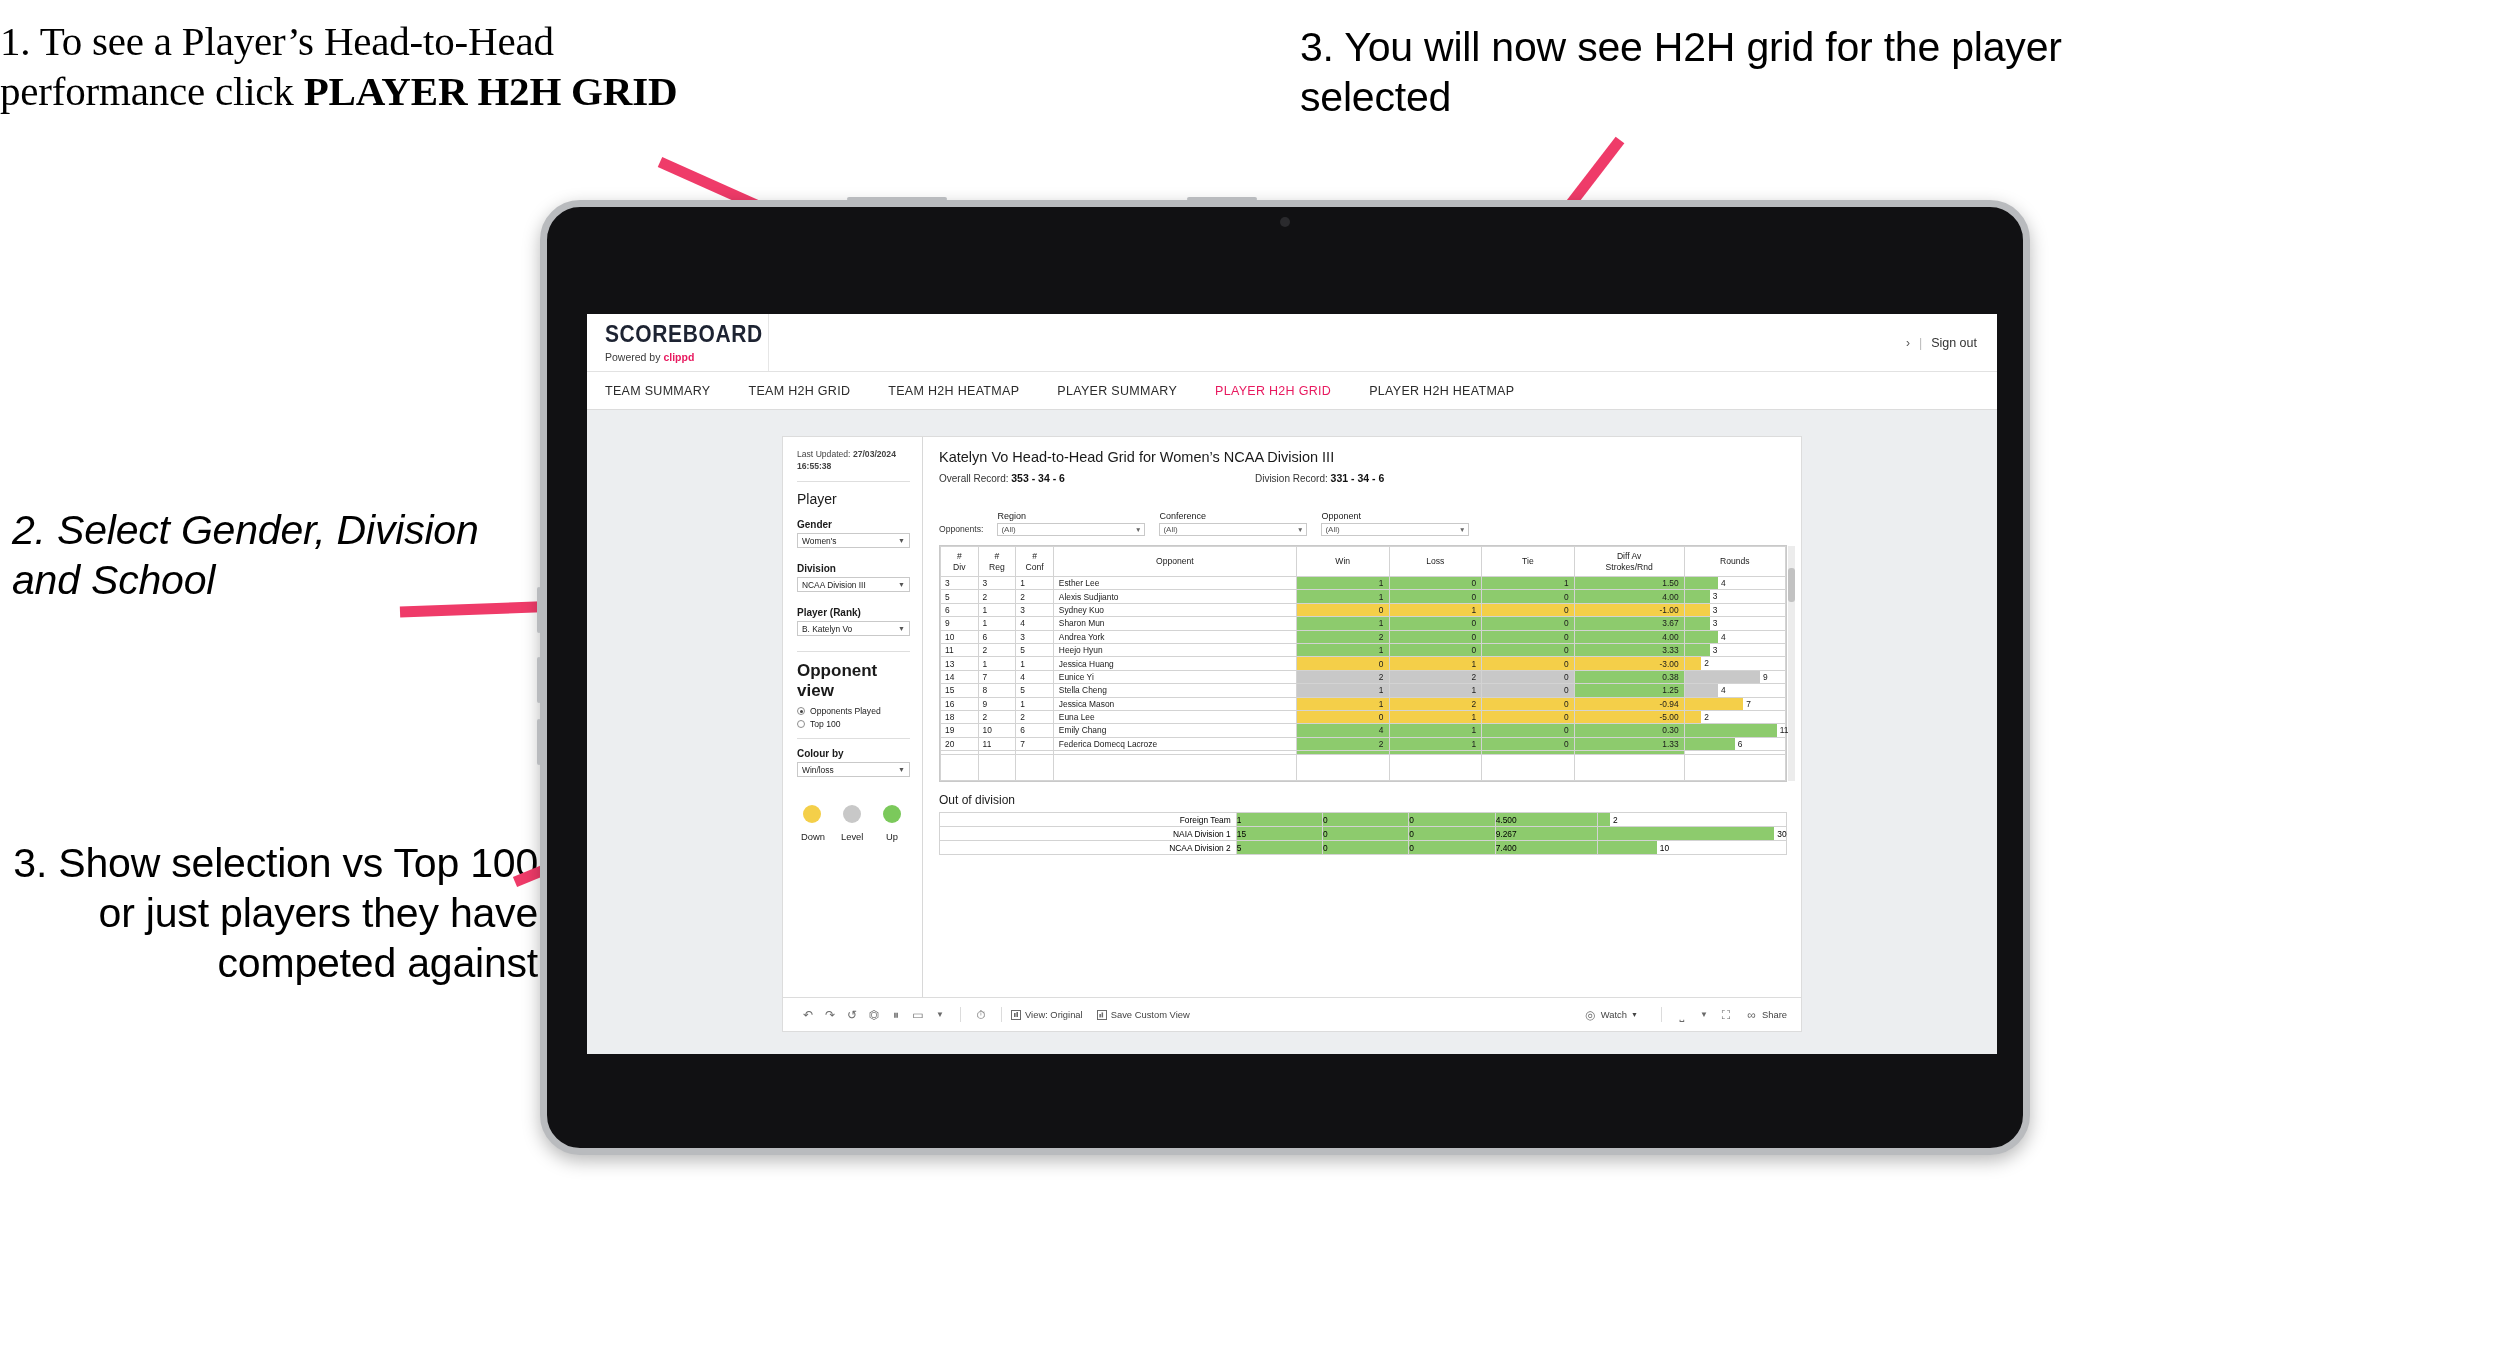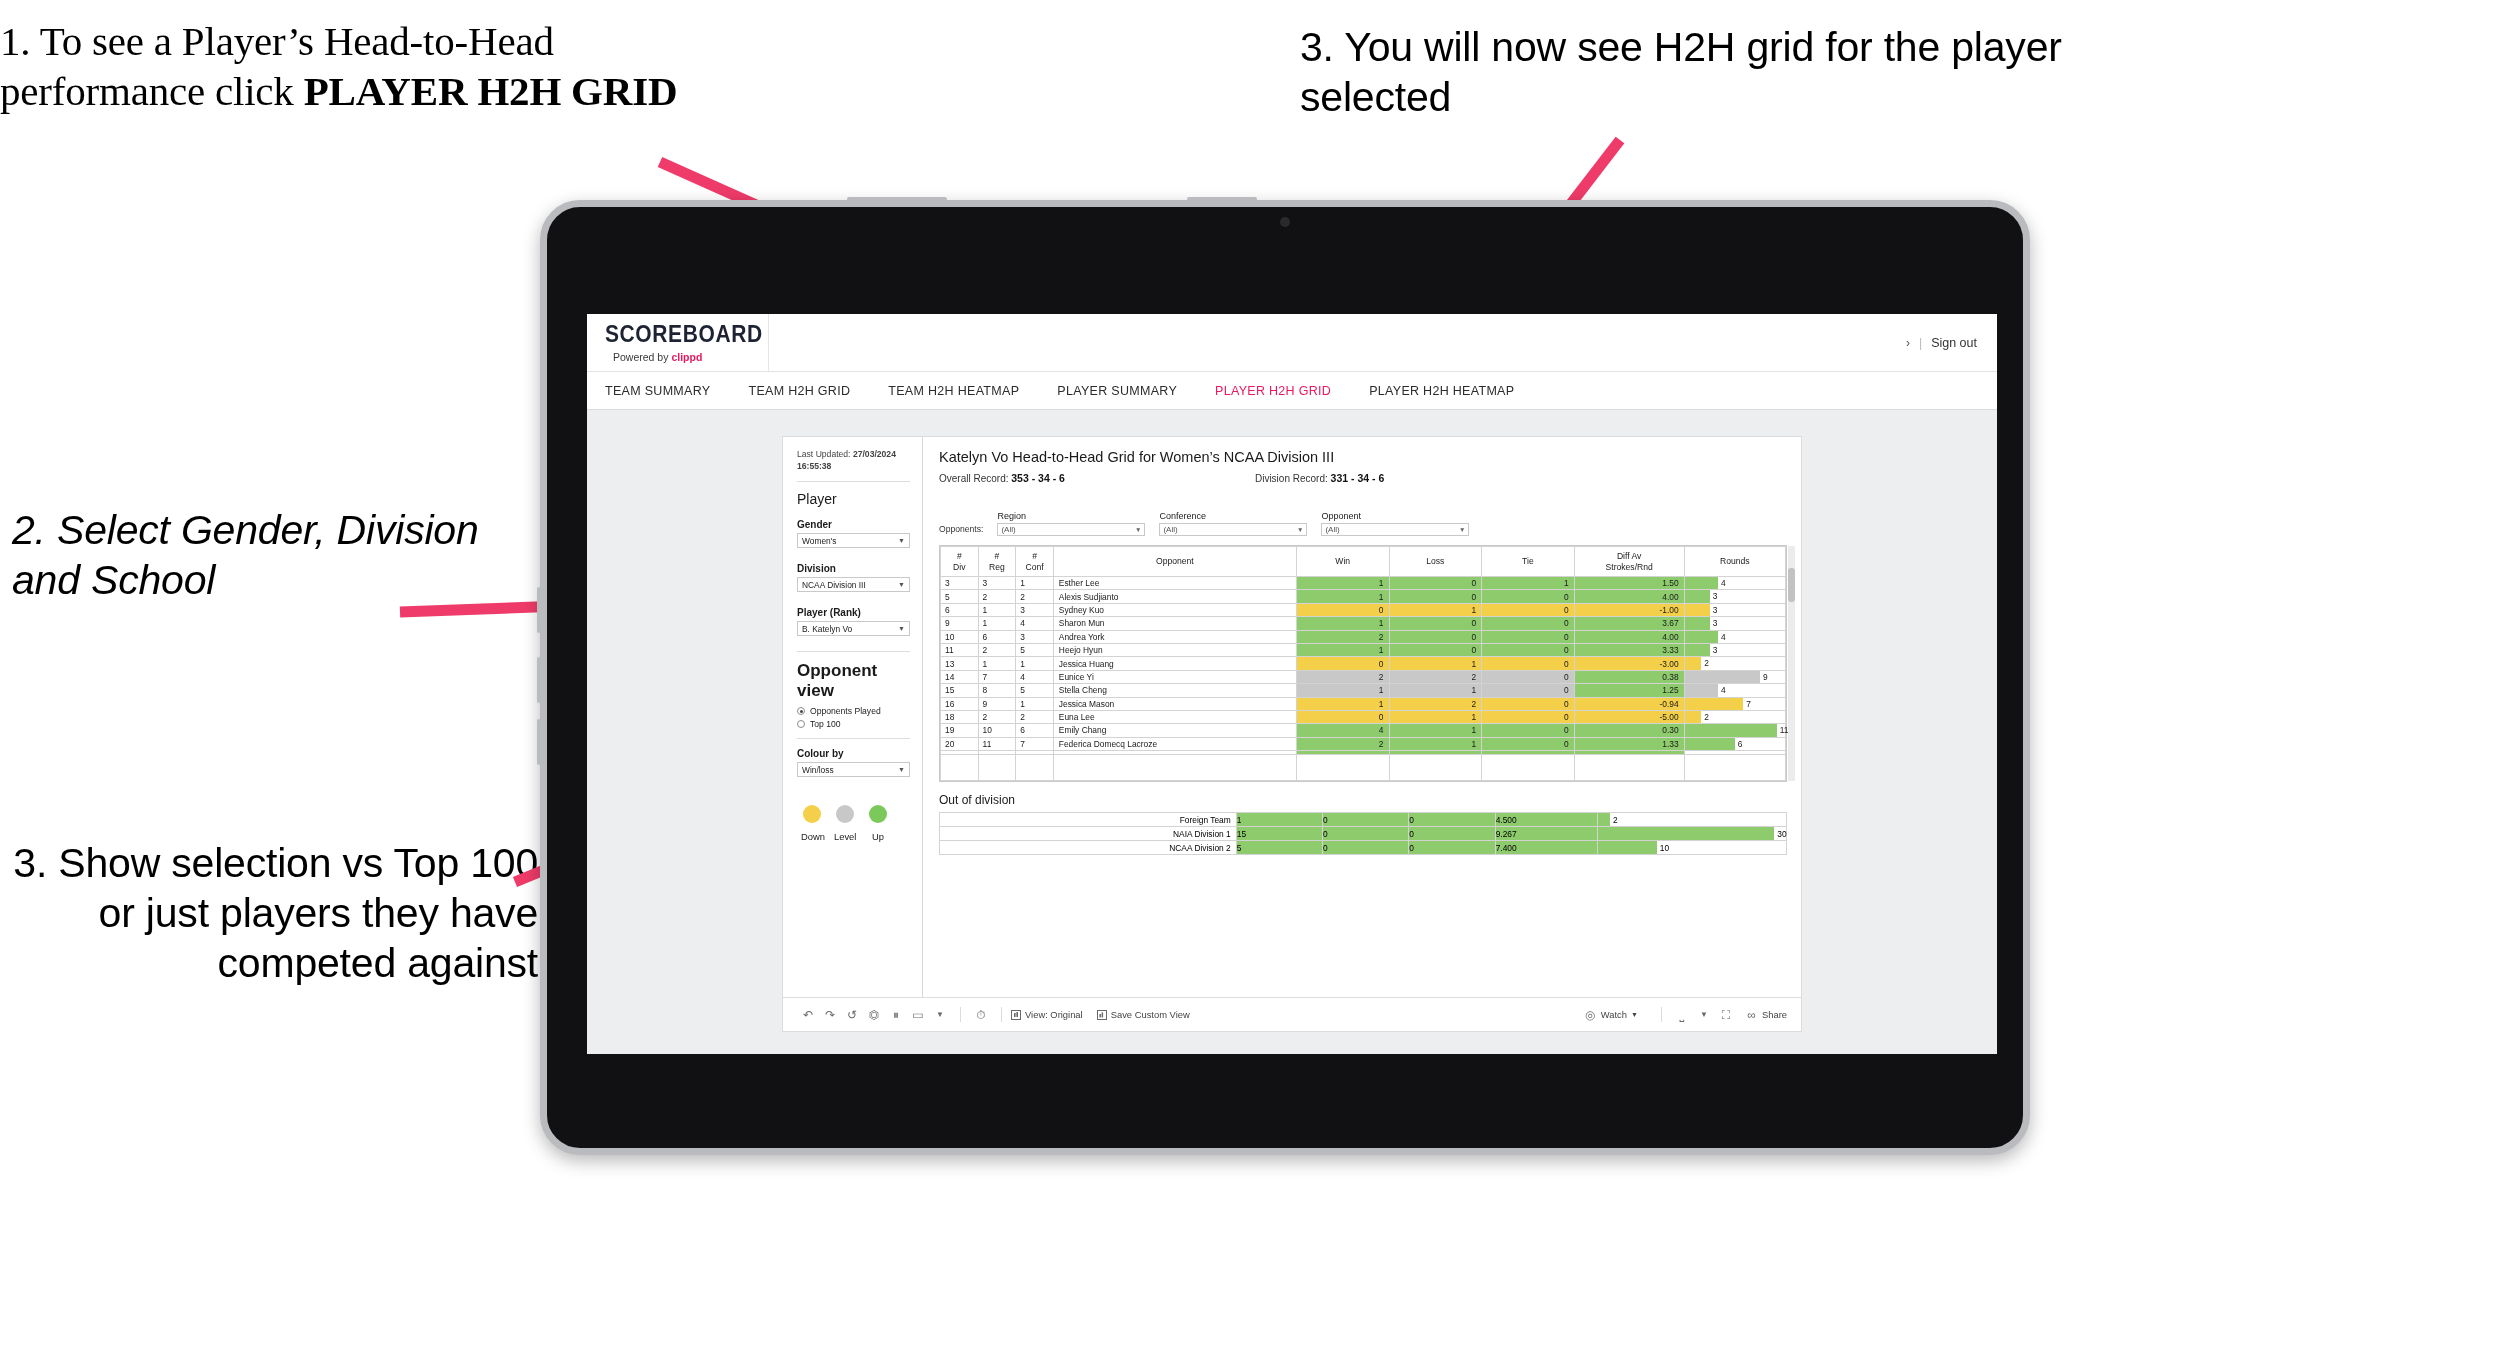--- a/index.html
+++ b/index.html
@@ -70,21 +70,21 @@
     width:182px; display:flex; flex-direction:column; justify-content:center;
     padding-left:18px; border-right:1px solid #e6e6e6;
   }
   .brand-title {
     font-family:"Liberation Sans", sans-serif;
     font-weight:700; font-size:21px; letter-spacing:0.6px; color:#1d2332;
     line-height:1;
     transform: scaleY(1.12);
     transform-origin: left center;
   }
-  .brand-sub { font-size:10.5px; color:#3a3a3a; margin-top:7px;margin-left:8px; }
+  .brand-sub { font-size:10.5px; color:#3a3a3a; margin-top:7px; }
   .brand-sub .clippd { color:#e8195f; font-weight:700; }
 
   .nav-top { display:flex; align-items:stretch; }
   .nav-top .item {
     display:flex; align-items:center; padding:0 26px;
     font-size:13.5px; color:#2b2b2b; letter-spacing:.4px;
     border-right:1px solid #e6e6e6;
   }
   .appbar-right {
     margin-left:auto; display:flex; align-items:center; gap:9px;
@@ -132,21 +132,21 @@
   .ov-title { font-size:17px; font-weight:700; color:#1a1a1a; margin:6px 0 5px; }
   .radio-row { display:flex; align-items:center; gap:5px; margin-bottom:3px; font-size:8.6px; color:#222; }
   .radio {
     width:8px; height:8px; border-radius:50%; border:1px solid #8d8d8d;
     background:#fff; flex:none; position:relative;
   }
   .radio.on::after {
     content:""; position:absolute; left:1.5px; top:1.5px;
     width:3px; height:3px; border-radius:50%; background:#444;
   }
-  .legend { display:flex; gap:11px; margin-top:28px; padding-left:4px; }
+  .legend { display:flex; gap:18px; margin-top:28px; padding-left:4px; }
   .legend .cell { width:22px; text-align:center; }
   .dot { width:18px; height:18px; border-radius:50%; margin:0 auto; }
   .legend .lbl { font-size:9.4px; color:#222; margin-top:8px; }
 
   
   .mainview { flex:1; min-width:0; padding:12px 14px 0 16px; position:relative; }
   .v-title { font-size:14.5px; color:#1a1a1a; margin:0 0 7px; font-weight:400; }
   .rec-row { display:flex; font-size:10px; color:#333; margin-bottom:27px; }
   .rec-row .rec2 { margin-left:190px; }
   .rec-row b { font-weight:700; color:#111; font-size:10.5px; }

